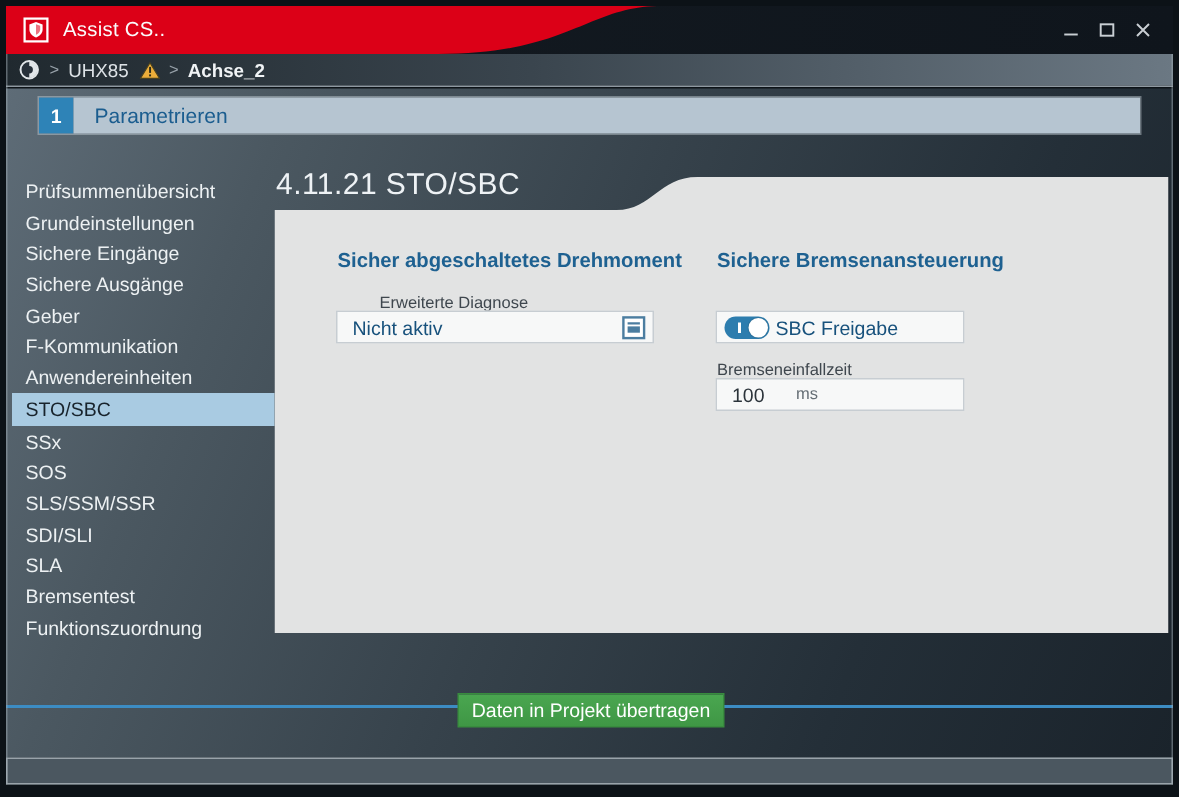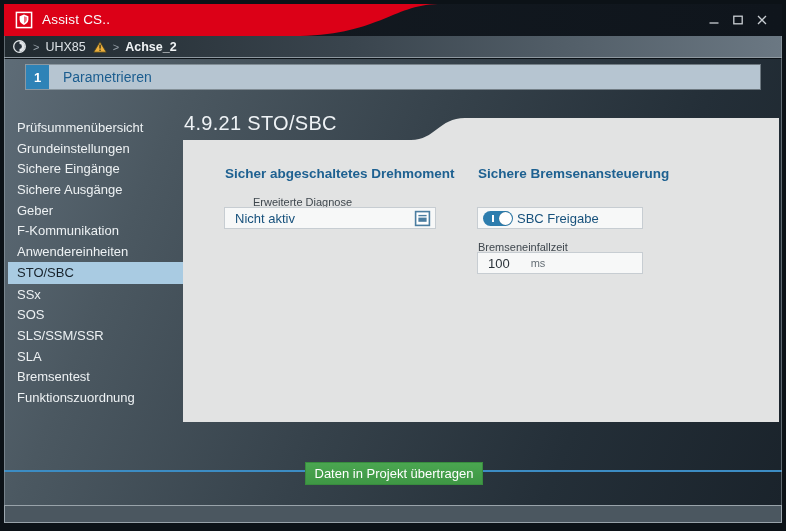--- a/index.html
+++ b/index.html
@@ -177,26 +177,27 @@
     <div class="nav-item">Grundeinstellungen</div>
     <div class="nav-item">Sichere Eingänge</div>
     <div class="nav-item">Sichere Ausgänge</div>
     <div class="nav-item">Geber</div>
     <div class="nav-item">F-Kommunikation</div>
     <div class="nav-item">Anwendereinheiten</div>
     <div class="nav-item selected">STO/SBC</div>
     <div class="nav-item">SSx</div>
     <div class="nav-item">SOS</div>
     <div class="nav-item">SLS/SSM/SSR</div>
+    <div class="nav-item">SDI/SLI</div>
     <div class="nav-item">SLA</div>
     <div class="nav-item">Bremsentest</div>
     <div class="nav-item">Funktionszuordnung</div>
   </nav>
 
-  <h1 class="page-title">4.9.21 STO/SBC</h1>
+  <h1 class="page-title">4.11.21 STO/SBC</h1>
 
   <div class="panel-wrap">
     <svg class="panel-shape" width="596" height="304" viewBox="0 0 596 304">
       <path d="M0,22 H228 C252,22 256,0 282,0 H596 V304 H0 Z" fill="#e2e3e3"></path>
     </svg>
     <div class="panel-content">
 
       <div class="col-heading" style="left:42px; top:48px;">Sicher abgeschaltetes Drehmoment</div>
       <div class="field-label" style="left:42px; top:78px;padding-left:28px;">Erweiterte Diagnose</div>
       <div class="field-box" style="left:41px; top:89px; width:212px;">

